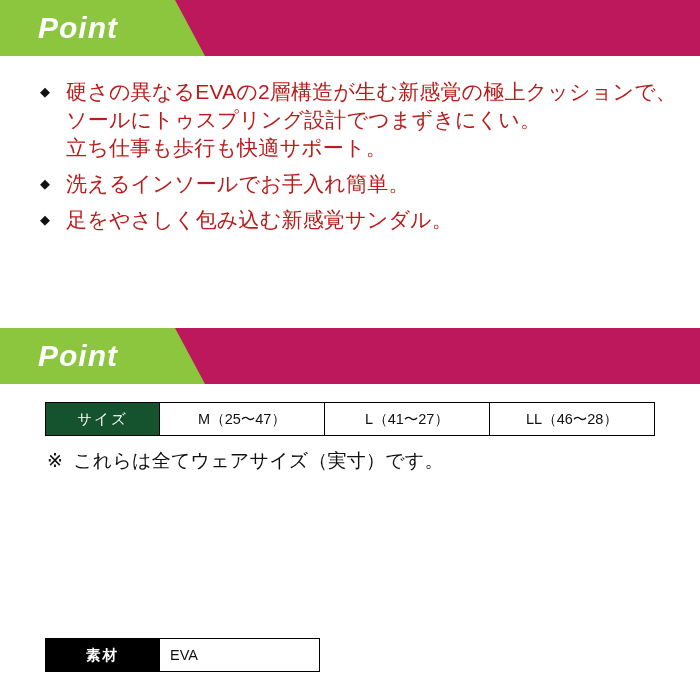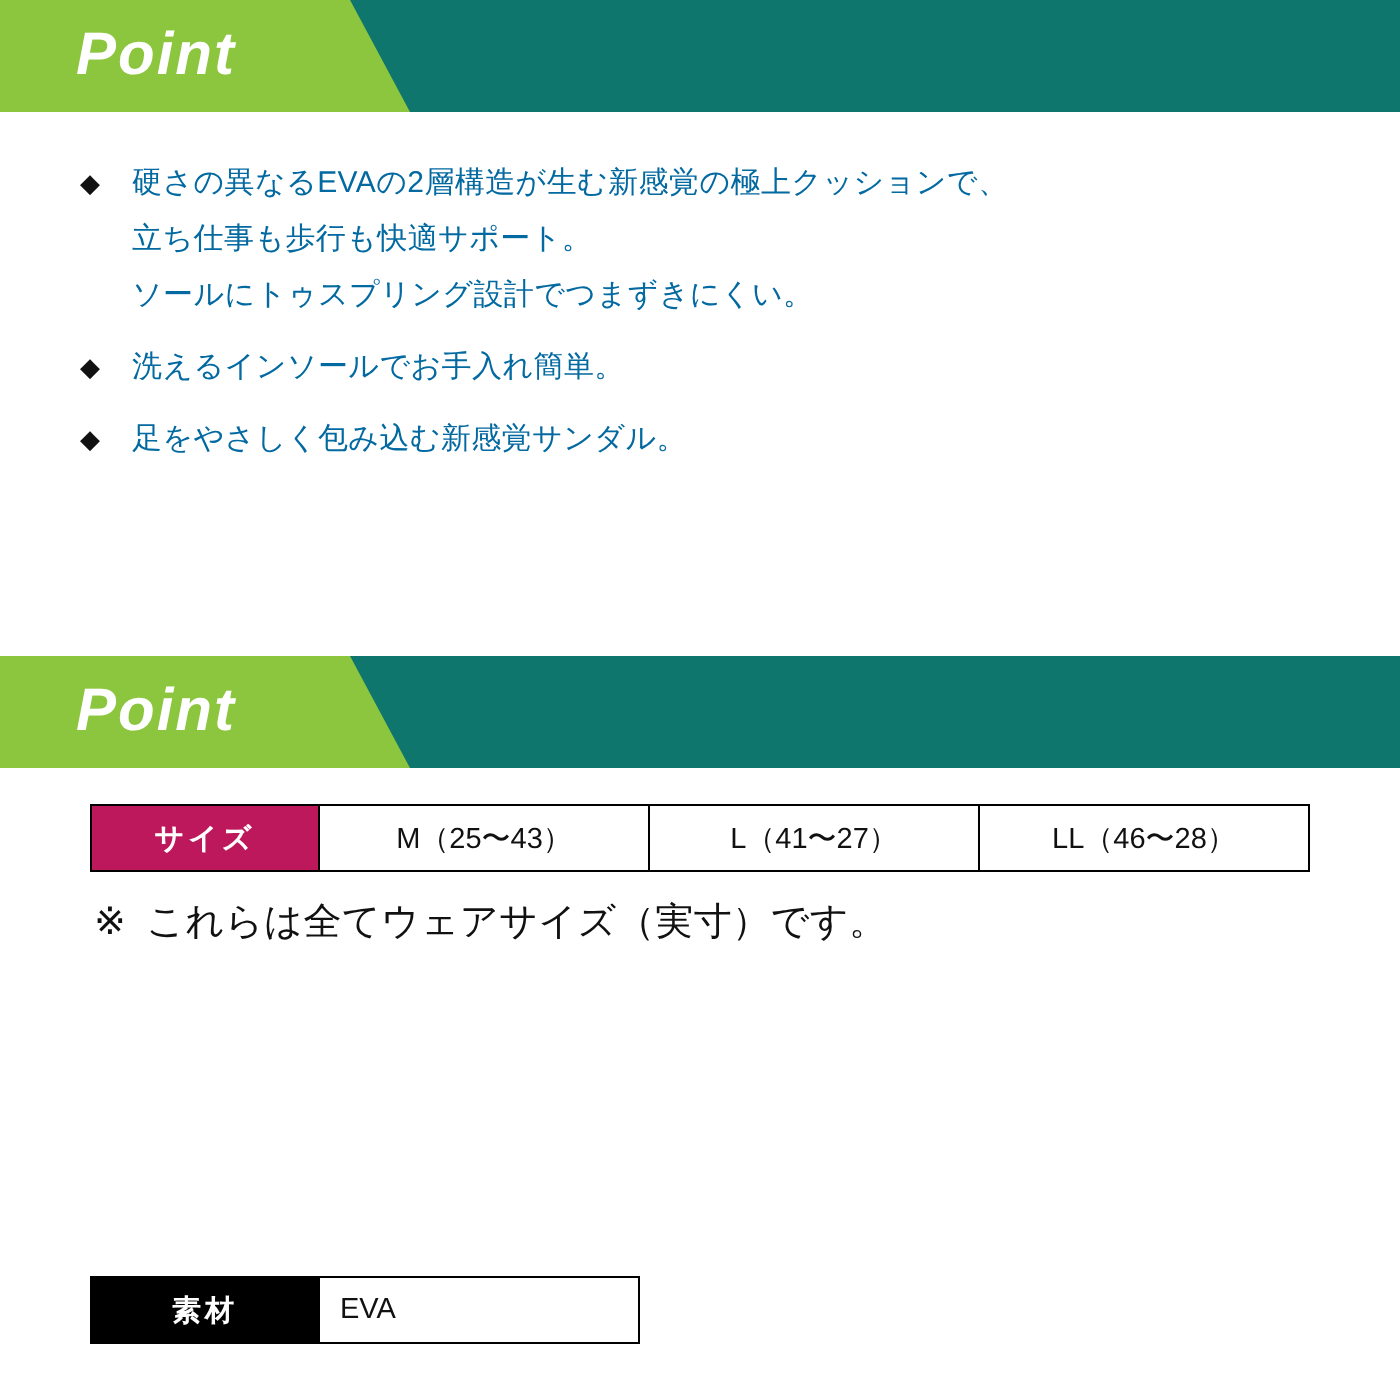--- a/index.html
+++ b/index.html
@@ -19,21 +19,21 @@
     width: 700px;
     height: 700px;
     box-sizing: border-box;
   }
 
   
   .section-head {
     position: relative;
     height: 56px;
     width: 100%;
-    background: #0f766e;
+    background: #be185d;
     overflow: hidden;
   }
   .section-head .wedge {
     position: absolute;
     top: 0;
     left: 0;
     width: 100%;
     height: 100%;
   }
   .section-head .title {
@@ -64,23 +64,23 @@
     width: 26px;
     font-size: 13px;
     line-height: 28px;
     color: #111;
     text-align: left;
   }
   .point-lines {
     flex: 1 1 auto;
   }
   .point-line {
-    font-size: 15px;
+    font-size: 21px;
     line-height: 28px;
-    color: #0369a1;
+    color: #b91c1c;
     letter-spacing: 0.2px;
     white-space: nowrap;
   }
 
   
   .spacer-sm { height: 60px; }
   .spacer-md { height: 86px; }
 
   
   .table-wrap {
@@ -94,23 +94,23 @@
   table.spec td {
     border: 1px solid #000000;
     height: 28px;
     font-size: 14.5px;
     text-align: center;
     vertical-align: middle;
     padding: 2px 4px;
     color: #111;
   }
   table.spec td.hdr {
-    background: #be185d;
+    background: #14532d;
     color: #ffffff;
-    font-weight: bold;
+    font-weight: normal;
     width: 105px;
     letter-spacing: 2px;
   }
   .note {
     margin: 12px 0 0 2px;
     font-size: 19px;
     color: #111;
     letter-spacing: 0.2px;
   }
   .note .mark {
@@ -158,22 +158,22 @@
     </svg>
     <div class="title">Point</div>
   </div>
 
   <div class="point-block">
 
     <div class="point-item">
       <div class="bullet">◆</div>
       <div class="point-lines">
         <div class="point-line">硬さの異なるEVAの2層構造が生む新感覚の極上クッションで、</div>
+        <div class="point-line">ソールにトゥスプリング設計でつまずきにくい。</div>
         <div class="point-line">立ち仕事も歩行も快適サポート。</div>
-        <div class="point-line">ソールにトゥスプリング設計でつまずきにくい。</div>
       </div>
     </div>
 
     <div class="point-item">
       <div class="bullet">◆</div>
       <div class="point-lines">
         <div class="point-line">洗えるインソールでお手入れ簡単。</div>
       </div>
     </div>
 
@@ -193,21 +193,21 @@
       <polygon points="0,0 175,0 205,56 0,56" fill="#8cc63e"></polygon>
     </svg>
     <div class="title">Point</div>
   </div>
 
   <div class="table-wrap">
     <table class="spec">
       <tbody>
           <tr>
         <td class="hdr">サイズ</td>
-        <td>M（25〜43）</td>
+        <td>M（25〜47）</td>
         <td>L（41〜27）</td>
         <td>LL（46〜28）</td>
       </tr>
     </tbody>
       </table>
     <div class="note">
       <span class="mark">※</span><span>これらは全てウェアサイズ（実寸）です。</span>
     </div>
   </div>
 

